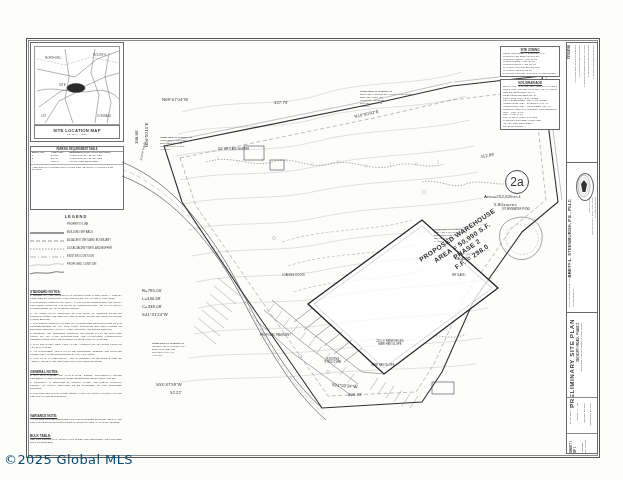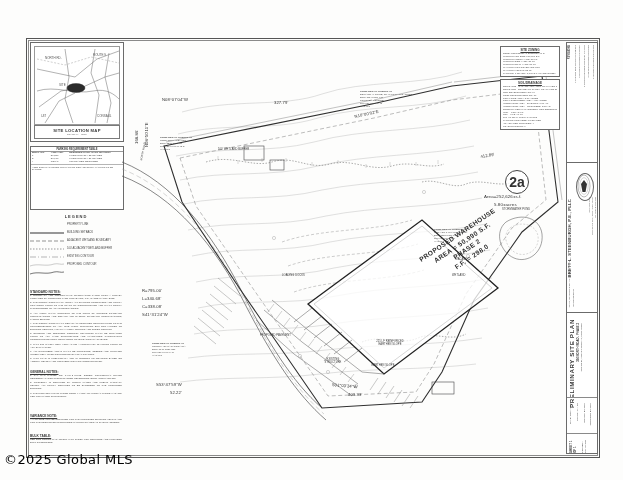--- a/index.html
+++ b/index.html
@@ -63,28 +63,28 @@
   .mlabel{position:absolute;font-size:4.2px;color:#333;white-space:nowrap;letter-spacing:.1px;}
   .mlabel.xs{font-size:2.6px;line-height:3.1px;white-space:normal;}
 
   
   #bldglabel{position:absolute;left:296px;top:215px;transform:rotate(-34deg);transform-origin:0 0;
     font-size:6.6px;line-height:8.5px;color:#2f2f2f;letter-spacing:.4px;font-weight:bold;white-space:nowrap;}
   #bldglabel div{text-align:center;}
 
   
   #lotbubble{position:absolute;left:383px;top:128px;width:22px;height:22px;border:1px solid #444;border-radius:50%;
-    display:flex;align-items:center;justify-content:center;font-size:14px;font-weight:bold;color:#333;background:rgba(255,255,255,.85);text-align:right;}
+    display:flex;align-items:center;justify-content:center;font-size:12px;font-weight:normal;color:#333;background:rgba(255,255,255,.85);text-align:right;}
 
   
   .deed{position:absolute;font-size:2.5px;line-height:3px;color:#4a4a4a;white-space:nowrap;}
   .deed .hd{font-weight:bold;}
 
   
-  #wm{position:absolute;left:4px;top:452px;font-size:13px;color:#000000;letter-spacing:.4px;font-family:"DejaVu Sans",sans-serif;}
+  #wm{position:absolute;left:4px;top:452px;font-size:13px;color:#0c4a6e;letter-spacing:.4px;font-family:"DejaVu Sans",sans-serif;}
 
   
   #north{position:absolute;left:395px;top:78px;width:40px;height:14px;}
 </style>
 </head>
 <body>
 
 <div id="sheet">
 
   <div class="frame"></div>

